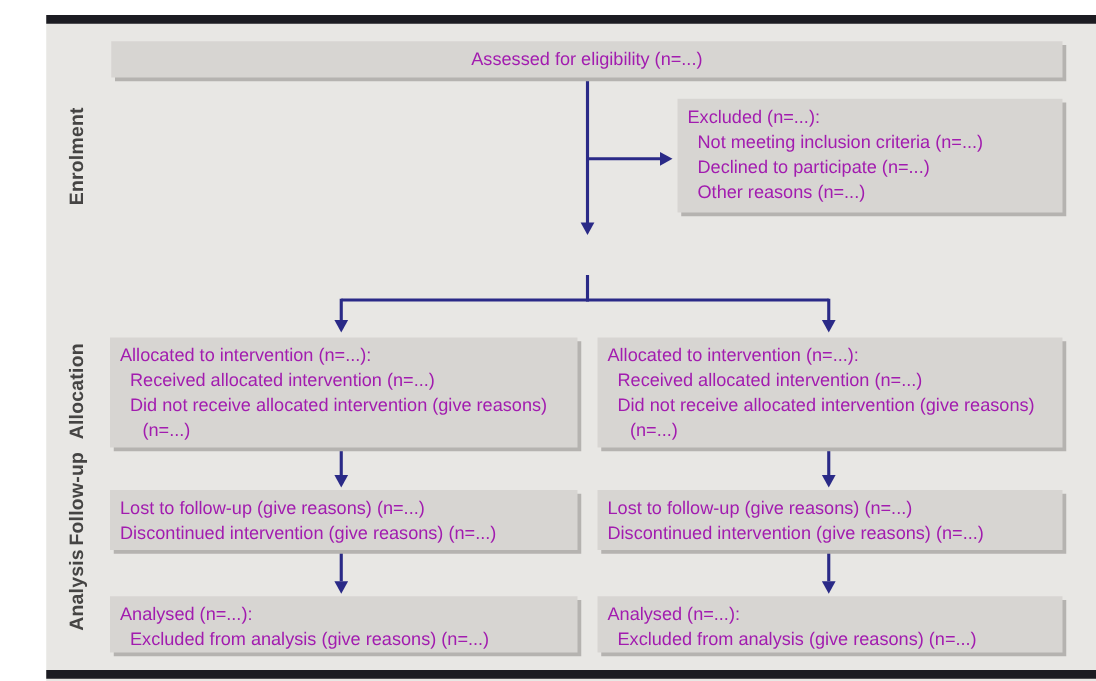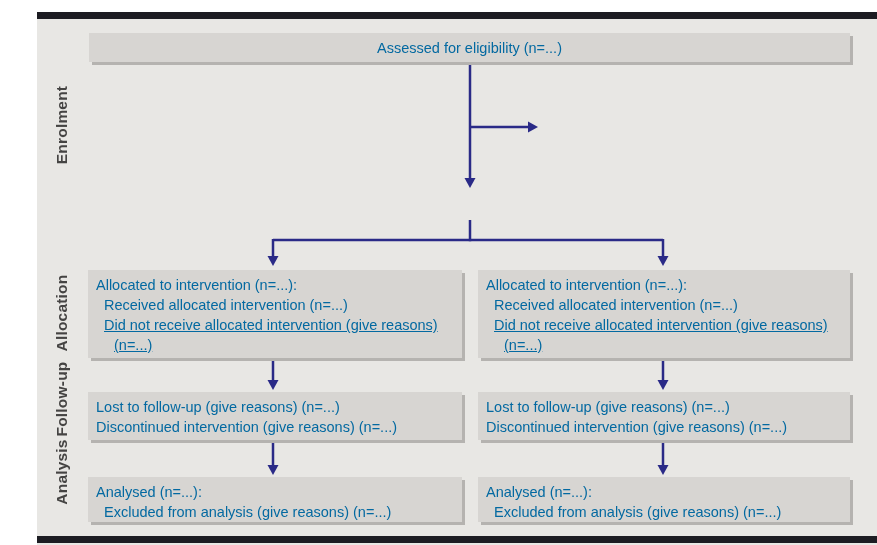--- a/index.html
+++ b/index.html
@@ -7,27 +7,27 @@
     position:relative;width:877px;height:545px;background:#ffffff;
     font-family:"Liberation Sans", sans-serif;overflow:hidden;
   }
   .panel{position:absolute;left:37px;top:12px;width:840px;height:533px;background:#e8e7e4;}
   .rule{position:absolute;left:37px;width:840px;height:7px;background:#1c1c22;}
   .rule.top{top:12px;}
   .rule.bottom{top:536px;}
   .arrows{position:absolute;left:0;top:0;width:877px;height:545px;pointer-events:none;}
   .box{
     position:absolute;background:#d7d5d2;box-shadow:3px 3px 0 #b5b3b0;
-    color:#0369a1;font-size:14.5px;line-height:20px;
+    color:#a21caf;font-size:14.5px;line-height:20px;
     padding:5px 8px;box-sizing:border-box;
   }
   .box.center{display:flex;align-items:center;justify-content:center;text-align:center;padding:0 8px;}
   .line{white-space:normal;}
   .l1{padding-left:8px;}
-  .lh{padding-left:18px;text-indent:-10px;text-decoration:underline;}
+  .lh{padding-left:18px;text-indent:-10px;}
   .stage-label{
     position:absolute;left:62px;transform:translate(-50%,-50%) rotate(-90deg);
     font-weight:bold;font-size:15.5px;letter-spacing:.2px;color:#454443;white-space:nowrap;
   }
   #b-assessed  {left:89px; top:33px; width:761px;height:29px;}
   #b-excluded  {left:542px;top:79px; width:308px;height:91px;}
   #b-randomised{left:89px; top:190px;width:761px;height:30px;}
   #b-alloc-l   {left:88px; top:270px;width:374px;height:88px;}
   #b-alloc-r   {left:478px;top:270px;width:372px;height:88px;}
   #b-fu-l      {left:88px; top:392px;width:374px;height:48px;}
@@ -71,20 +71,26 @@
 
   <div class="stage-label" style="top:125px">Enrolment</div>
   <div class="stage-label" style="top:313px">Allocation</div>
   <div class="stage-label" style="top:399px">Follow-up</div>
   <div class="stage-label" style="top:472px">Analysis</div>
 
   <div class="box center" id="b-assessed">
     <div class="line">Assessed for eligibility (n=...)</div>
   </div>
 
+  <div class="box" id="b-excluded">
+    <div class="line">Excluded (n=...):</div>
+    <div class="line l1">Not meeting inclusion criteria (n=...)</div>
+    <div class="line l1">Declined to participate (n=...)</div>
+    <div class="line l1">Other reasons (n=...)</div>
+  </div>
 
 
   <div class="box" id="b-alloc-l">
     <div class="line">Allocated to intervention (n=...):</div>
     <div class="line l1">Received allocated intervention (n=...)</div>
     <div class="line lh">Did not receive allocated intervention (give reasons) (n=...)</div>
   </div>
 
   <div class="box" id="b-alloc-r">
     <div class="line">Allocated to intervention (n=...):</div>

